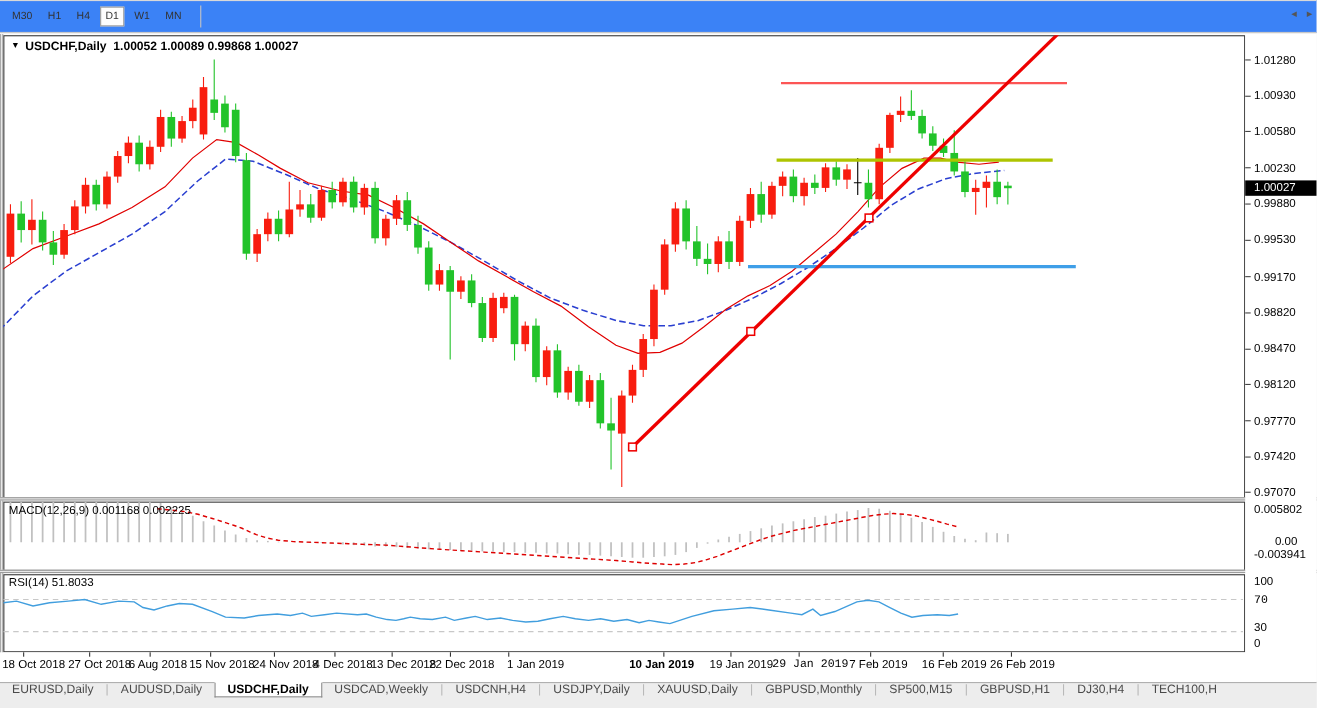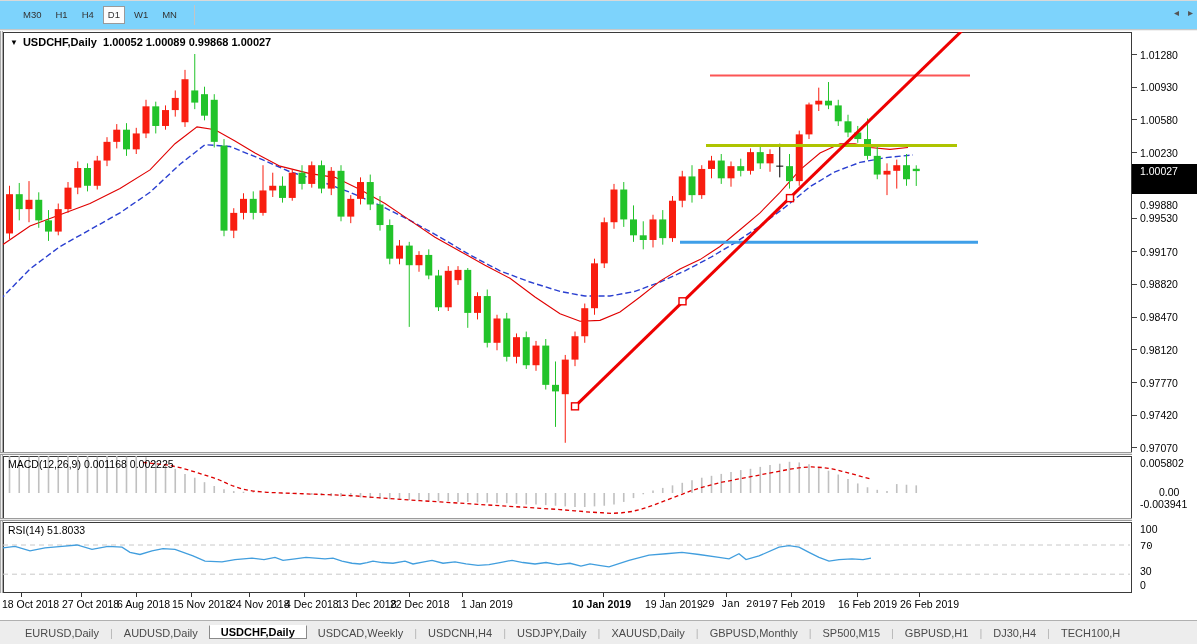--- a/index.html
+++ b/index.html
@@ -1,22 +1,22 @@
 <!DOCTYPE html>
 <html><head>
 <meta charset="utf-8">
 <style>
   * { margin:0; padding:0; box-sizing:border-box; }
   html,body { width:1197px; height:644px; overflow:hidden; }
   body { font-family:"Liberation Sans","DejaVu Sans",sans-serif; background:#f0f0f0; position:relative; }
 
   
   #toolbar { position:absolute; left:0; top:0; width:1197px; height:30px;
-             background:#7dd3fc; border-top:1px solid #d9d9d9; border-bottom:1px solid #c8c8c8;
-             display:flex; align-items:center; padding-left:18px; }
+             background:#3b82f6; border-top:1px solid #d9d9d9; border-bottom:1px solid #c8c8c8;
+             display:flex; align-items:center; padding-left:6px; }
   .tf-btn { font-size:9.5px; color:#333; padding:3px 4px; margin-right:4px; border:1px solid transparent;
             cursor:default; line-height:1; }
   .tf-btn.active { background:#fdfdfd; border:1px solid #9a9a9a; }
   .tb-sep { width:1px; height:20px; background:#c4c4c4; margin:0 8px; }
 
   
   #chart-window { position:absolute; left:0; top:31px; width:1197px; height:589px; background:#fff; }
   #left-groove { position:absolute; left:0; top:31px; width:3px; height:587px; background:#f0f0f0;
                  border-left:1px solid #aaa; border-right:1px solid #aaa; }
   .pane { position:absolute; left:3px; width:1129px; background:#fff; border:1px solid #3a3a3a; }
@@ -28,31 +28,31 @@
   svg { position:absolute; overflow:hidden; }
 
   #chart-title { position:absolute; left:10px; top:36px; font-size:11px; font-weight:bold; color:#000; z-index:5; }
   #chart-title .tri { font-size:8px; vertical-align:1px; margin-right:5px; }
   .ind-label { position:absolute; font-size:10.5px; color:#000; z-index:5; }
 
   
   #price-scale { position:absolute; left:1132px; top:31px; width:65px; height:562px; background:#fff; }
   .scale-label { position:absolute; left:8px; font-size:10.5px; color:#000; white-space:nowrap; }
   .scale-tick  { position:absolute; left:0; width:5px; height:1px; background:#444; }
-  #price-tag { position:absolute; left:0px; width:65px; height:30px; background:#000; color:#fff;
+  #price-tag { position:absolute; left:0px; width:65px; height:14px; background:#000; color:#fff;
                font-size:10.5px; line-height:14px; padding-left:8px; z-index:6; }
 
   
   #time-axis { position:absolute; left:0; top:593px; width:1197px; height:26px; background:#fff; }
   .date-label { position:absolute; top:5px; font-size:10.5px; color:#000; white-space:nowrap; }
   .date-tick  { position:absolute; top:0; width:1px; height:4px; background:#333; }
 
   
   #tab-bar { position:absolute; left:0; top:620px; width:1197px; height:24px; background:#ededed;
-             border-top:1px solid #b0b0b0; display:flex; align-items:center; padding-left:14px; }
+             border-top:1px solid #b0b0b0; display:flex; align-items:flex-start; }
   .tab { font-size:11px; color:#4a4a4a; display:flex; align-items:center; padding:0 11px; cursor:default; white-space:nowrap; }
   .tab.active { background:#fff; border:1px solid #8a8a8a; border-top:1px solid #fff; color:#000; font-weight:bold; margin-top:-1px; }
   .tab-sep { color:#b5b5b5; font-size:11px; display:flex; align-items:center; }
   #tab-scroll { position:absolute; right:4px; top:0; height:24px; display:flex; align-items:center; gap:9px;
                 font-size:10px; color:#555; }
   #tab-scroll span { cursor:default; }
 </style>
 </head>
 <body>
 
@@ -400,21 +400,21 @@
 <div id="price-scale">
     <div class="scale-tick" style="top: 23px;"></div>
     <div class="scale-label" style="top: 17.5px;">1.01280</div>
     <div class="scale-tick" style="top: 55.711px;"></div>
     <div class="scale-label" style="top: 50.211px;">1.00930</div>
     <div class="scale-tick" style="top: 88.422px;"></div>
     <div class="scale-label" style="top: 82.922px;">1.00580</div>
     <div class="scale-tick" style="top: 121.133px;"></div>
     <div class="scale-label" style="top: 115.633px;">1.00230</div>
     <div class="scale-tick" style="top: 153.844px;"></div>
-    <div class="scale-label" style="top: 148.344px; margin-top: 20px;">0.99880</div>
+    <div class="scale-label" style="top: 148.344px;">0.99880</div>
     <div class="scale-tick" style="top: 186.555px;"></div>
     <div class="scale-label" style="top: 181.055px;">0.99530</div>
     <div class="scale-tick" style="top: 220.201px;"></div>
     <div class="scale-label" style="top: 214.701px;">0.99170</div>
     <div class="scale-tick" style="top: 252.912px;"></div>
     <div class="scale-label" style="top: 247.412px;">0.98820</div>
     <div class="scale-tick" style="top: 285.623px;"></div>
     <div class="scale-label" style="top: 280.123px; text-align: right;">0.98470</div>
     <div class="scale-tick" style="top: 318.334px;"></div>
     <div class="scale-label" style="top: 312.834px;">0.98120</div>

